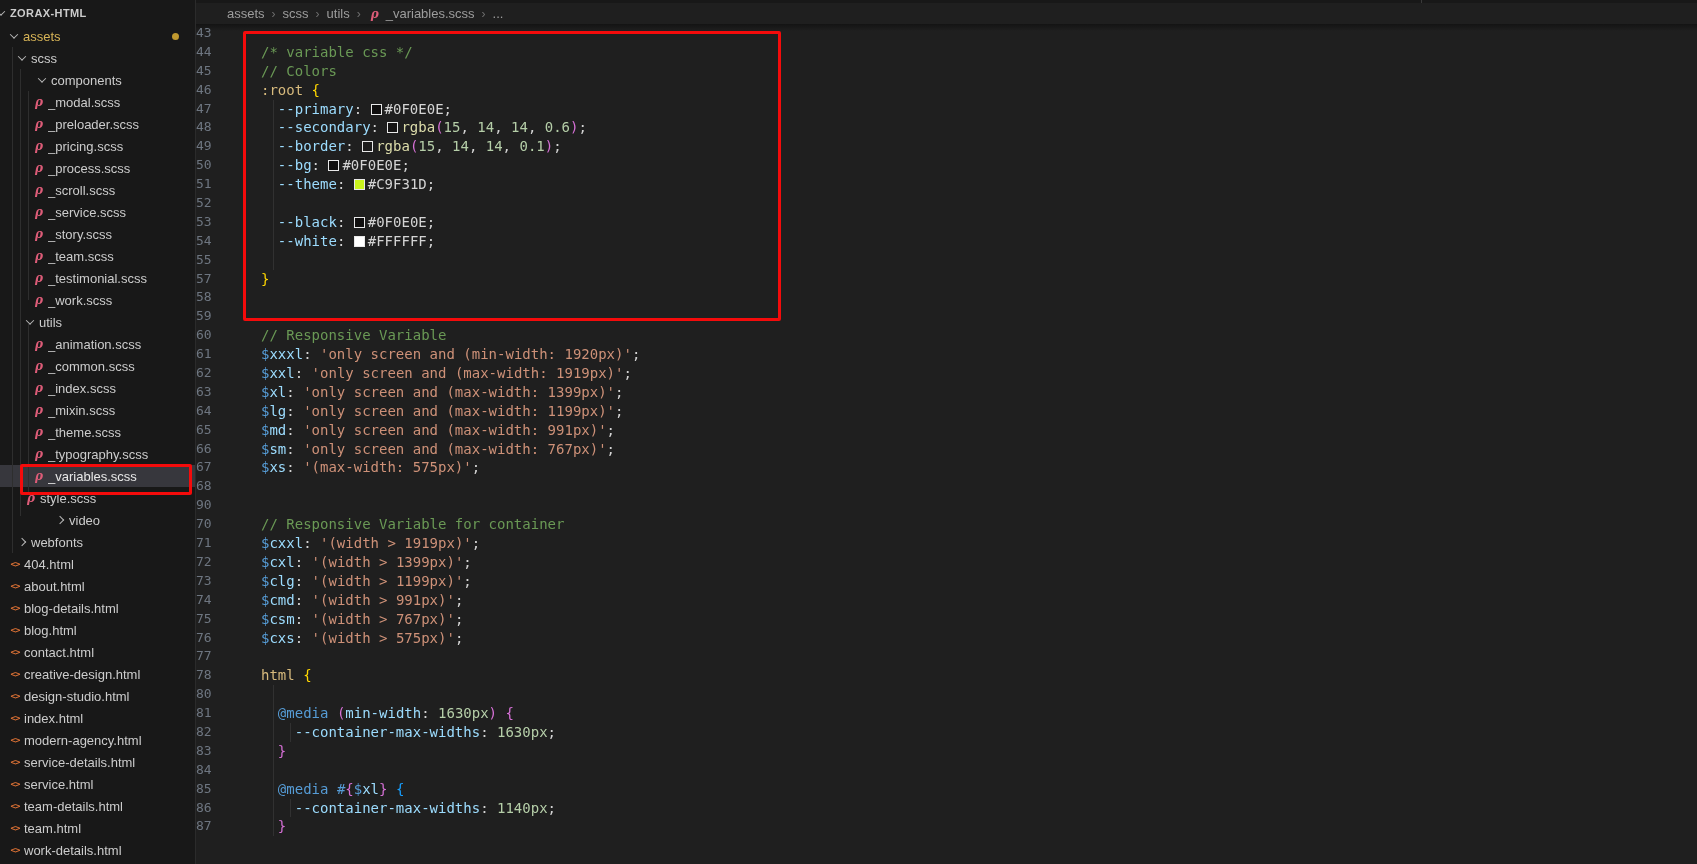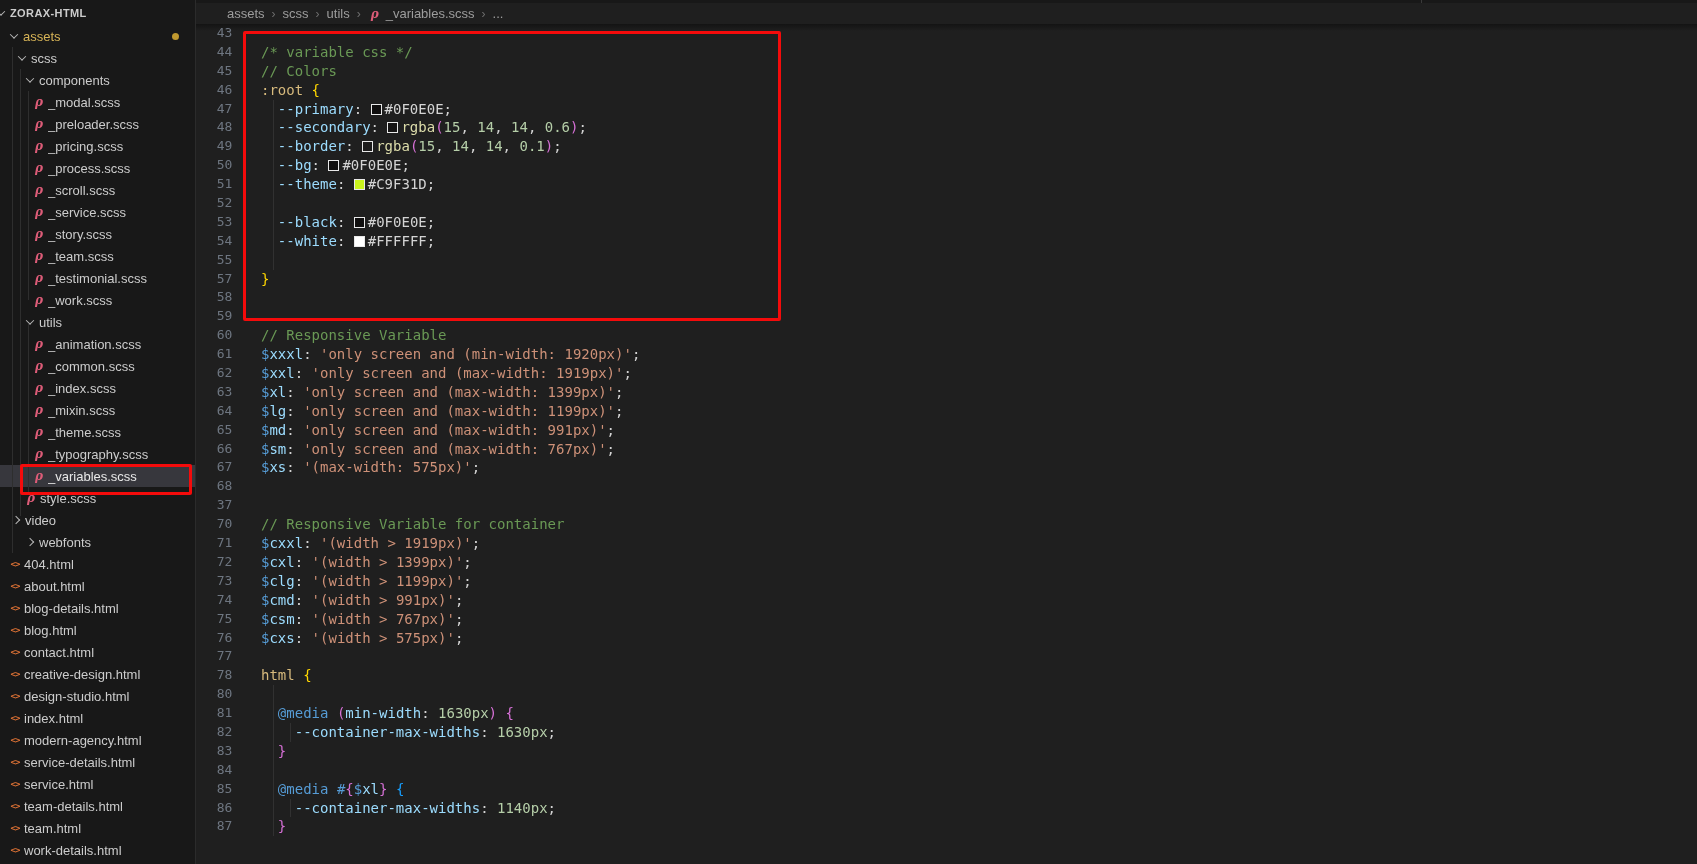--- a/index.html
+++ b/index.html
@@ -39,21 +39,21 @@
     align-items:center;padding-left:31px;box-sizing:border-box;font-size:13px;color:#9d9d9d;}
   #breadcrumb .bc-item{cursor:pointer;}
   #breadcrumb .bc-sep{margin:0 7px;color:#6e6e6e;font-size:12px;}
   #breadcrumb .ficon{margin-right:4px;}
   #crumb-shadow{position:absolute;left:0;top:24px;width:100%;height:7px;
     background:linear-gradient(to bottom,rgba(0,0,0,.38),rgba(0,0,0,0));pointer-events:none;}
 
   #code-lines{position:absolute;left:0;top:24px;width:100%;}
   .line{position:relative;height:18.9px;line-height:18.9px;white-space:pre;
     font-family:"DejaVu Sans Mono",monospace;font-size:14px;}
-  .ln{display:inline-block;width:57px;text-align:center;color:#6e7681;font-size:13px;
+  .ln{display:inline-block;width:57px;text-align:left;color:#6e7681;font-size:13px;
     vertical-align:top;}
   .codetxt{margin-left:8px;}
   .iguide{position:absolute;top:0;bottom:0;width:1px;background:#313131;}
 
   
   .cm{color:#6A9955}.sel{color:#D7BA7D}.b1{color:#ffd700}.b2{color:#d670d6}.b3{color:#179fff}
   .pr{color:#9CDCFE}.dol{color:#569CD6}.pun{color:#d4d4d4}.str{color:#CE9178}
   .num{color:#B5CEA8}.fn{color:#DCDCAA}.val{color:#d4d4d4}.ws{}
   .swatch{display:inline-block;width:9px;height:9px;border:1px solid #e8e8e8;
     margin-right:3px;vertical-align:-1px;}
@@ -76,21 +76,21 @@
     <div id="tree">
         <div class="treerow modified" style="padding-left: 8px;">
           <span class="chev open"></span>
           <span class="lbl">assets</span>
           <span class="gitdot"></span>
         </div>
         <div class="treerow" style="padding-left: 16px;">
           <span class="chev open"></span>
           <span class="lbl">scss</span>
         </div>
-        <div class="treerow" style="padding-left: 24px;">
+        <div class="treerow" style="padding-left: 36px;">
           <span class="chev open"></span>
           <span class="lbl">components</span>
         </div>
         <div class="treerow" style="padding-left: 32px;">
           <span class="ficon sass">ρ</span>
           <span class="lbl">_modal.scss</span>
         </div>
         <div class="treerow" style="padding-left: 32px;">
           <span class="ficon sass">ρ</span>
           <span class="lbl">_preloader.scss</span>
@@ -156,25 +156,25 @@
           <span class="lbl">_typography.scss</span>
         </div>
         <div class="treerow selected" style="padding-left: 32px;">
           <span class="ficon sass">ρ</span>
           <span class="lbl">_variables.scss</span>
         </div>
         <div class="treerow" style="padding-left: 24px;">
           <span class="ficon sass">ρ</span>
           <span class="lbl">style.scss</span>
         </div>
-        <div class="treerow" style="padding-left: 10px;">
+        <div class="treerow" style="padding-left: 10px; margin-left: 44px;">
           <span class="chev closed"></span>
           <span class="lbl">video</span>
         </div>
-        <div class="treerow" style="padding-left: 24px;">
+        <div class="treerow" style="padding-left: 16px;">
           <span class="chev closed"></span>
           <span class="lbl">webfonts</span>
         </div>
         <div class="treerow" style="padding-left: 8px;">
           <span class="ficon html">&lt;&gt;</span>
           <span class="lbl">404.html</span>
         </div>
         <div class="treerow" style="padding-left: 8px;">
           <span class="ficon html">&lt;&gt;</span>
           <span class="lbl">about.html</span>
@@ -268,21 +268,21 @@
         <div class="line"><span class="ln">59</span><span class="codetxt"></span></div>
         <div class="line"><span class="ln">60</span><span class="codetxt"><span class="cm">// Responsive Variable</span></span></div>
         <div class="line"><span class="ln">61</span><span class="codetxt"><span class="dol">$</span><span class="pr">xxxl</span><span class="pun">: </span><span class="str">'only screen and (min-width: 1920px)'</span><span class="pun">;</span></span></div>
         <div class="line"><span class="ln">62</span><span class="codetxt"><span class="dol">$</span><span class="pr">xxl</span><span class="pun">: </span><span class="str">'only screen and (max-width: 1919px)'</span><span class="pun">;</span></span></div>
         <div class="line"><span class="ln">63</span><span class="codetxt"><span class="dol">$</span><span class="pr">xl</span><span class="pun">: </span><span class="str">'only screen and (max-width: 1399px)'</span><span class="pun">;</span></span></div>
         <div class="line"><span class="ln">64</span><span class="codetxt"><span class="dol">$</span><span class="pr">lg</span><span class="pun">: </span><span class="str">'only screen and (max-width: 1199px)'</span><span class="pun">;</span></span></div>
         <div class="line"><span class="ln">65</span><span class="codetxt"><span class="dol">$</span><span class="pr">md</span><span class="pun">: </span><span class="str">'only screen and (max-width: 991px)'</span><span class="pun">;</span></span></div>
         <div class="line"><span class="ln">66</span><span class="codetxt"><span class="dol">$</span><span class="pr">sm</span><span class="pun">: </span><span class="str">'only screen and (max-width: 767px)'</span><span class="pun">;</span></span></div>
         <div class="line"><span class="ln">67</span><span class="codetxt"><span class="dol">$</span><span class="pr">xs</span><span class="pun">: </span><span class="str">'(max-width: 575px)'</span><span class="pun">;</span></span></div>
         <div class="line"><span class="ln">68</span><span class="codetxt"></span></div>
-        <div class="line"><span class="ln">37</span><span class="codetxt"></span></div>
+        <div class="line"><span class="ln">90</span><span class="codetxt"></span></div>
         <div class="line"><span class="ln">70</span><span class="codetxt"><span class="cm">// Responsive Variable for container</span></span></div>
         <div class="line"><span class="ln">71</span><span class="codetxt"><span class="dol">$</span><span class="pr">cxxl</span><span class="pun">: </span><span class="str">'(width &gt; 1919px)'</span><span class="pun">;</span></span></div>
         <div class="line"><span class="ln">72</span><span class="codetxt"><span class="dol">$</span><span class="pr">cxl</span><span class="pun">: </span><span class="str">'(width &gt; 1399px)'</span><span class="pun">;</span></span></div>
         <div class="line"><span class="ln">73</span><span class="codetxt"><span class="dol">$</span><span class="pr">clg</span><span class="pun">: </span><span class="str">'(width &gt; 1199px)'</span><span class="pun">;</span></span></div>
         <div class="line"><span class="ln">74</span><span class="codetxt"><span class="dol">$</span><span class="pr">cmd</span><span class="pun">: </span><span class="str">'(width &gt; 991px)'</span><span class="pun">;</span></span></div>
         <div class="line"><span class="ln">75</span><span class="codetxt"><span class="dol">$</span><span class="pr">csm</span><span class="pun">: </span><span class="str">'(width &gt; 767px)'</span><span class="pun">;</span></span></div>
         <div class="line"><span class="ln">76</span><span class="codetxt"><span class="dol">$</span><span class="pr">cxs</span><span class="pun">: </span><span class="str">'(width &gt; 575px)'</span><span class="pun">;</span></span></div>
         <div class="line"><span class="ln">77</span><span class="codetxt"></span></div>
         <div class="line"><span class="ln">78</span><span class="codetxt"><span class="sel">html</span><span class="pun"> </span><span class="b1">{</span></span></div>
         <div class="line"><span class="iguide" style="left: 77px;"></span><span class="ln">80</span><span class="codetxt"></span></div>

